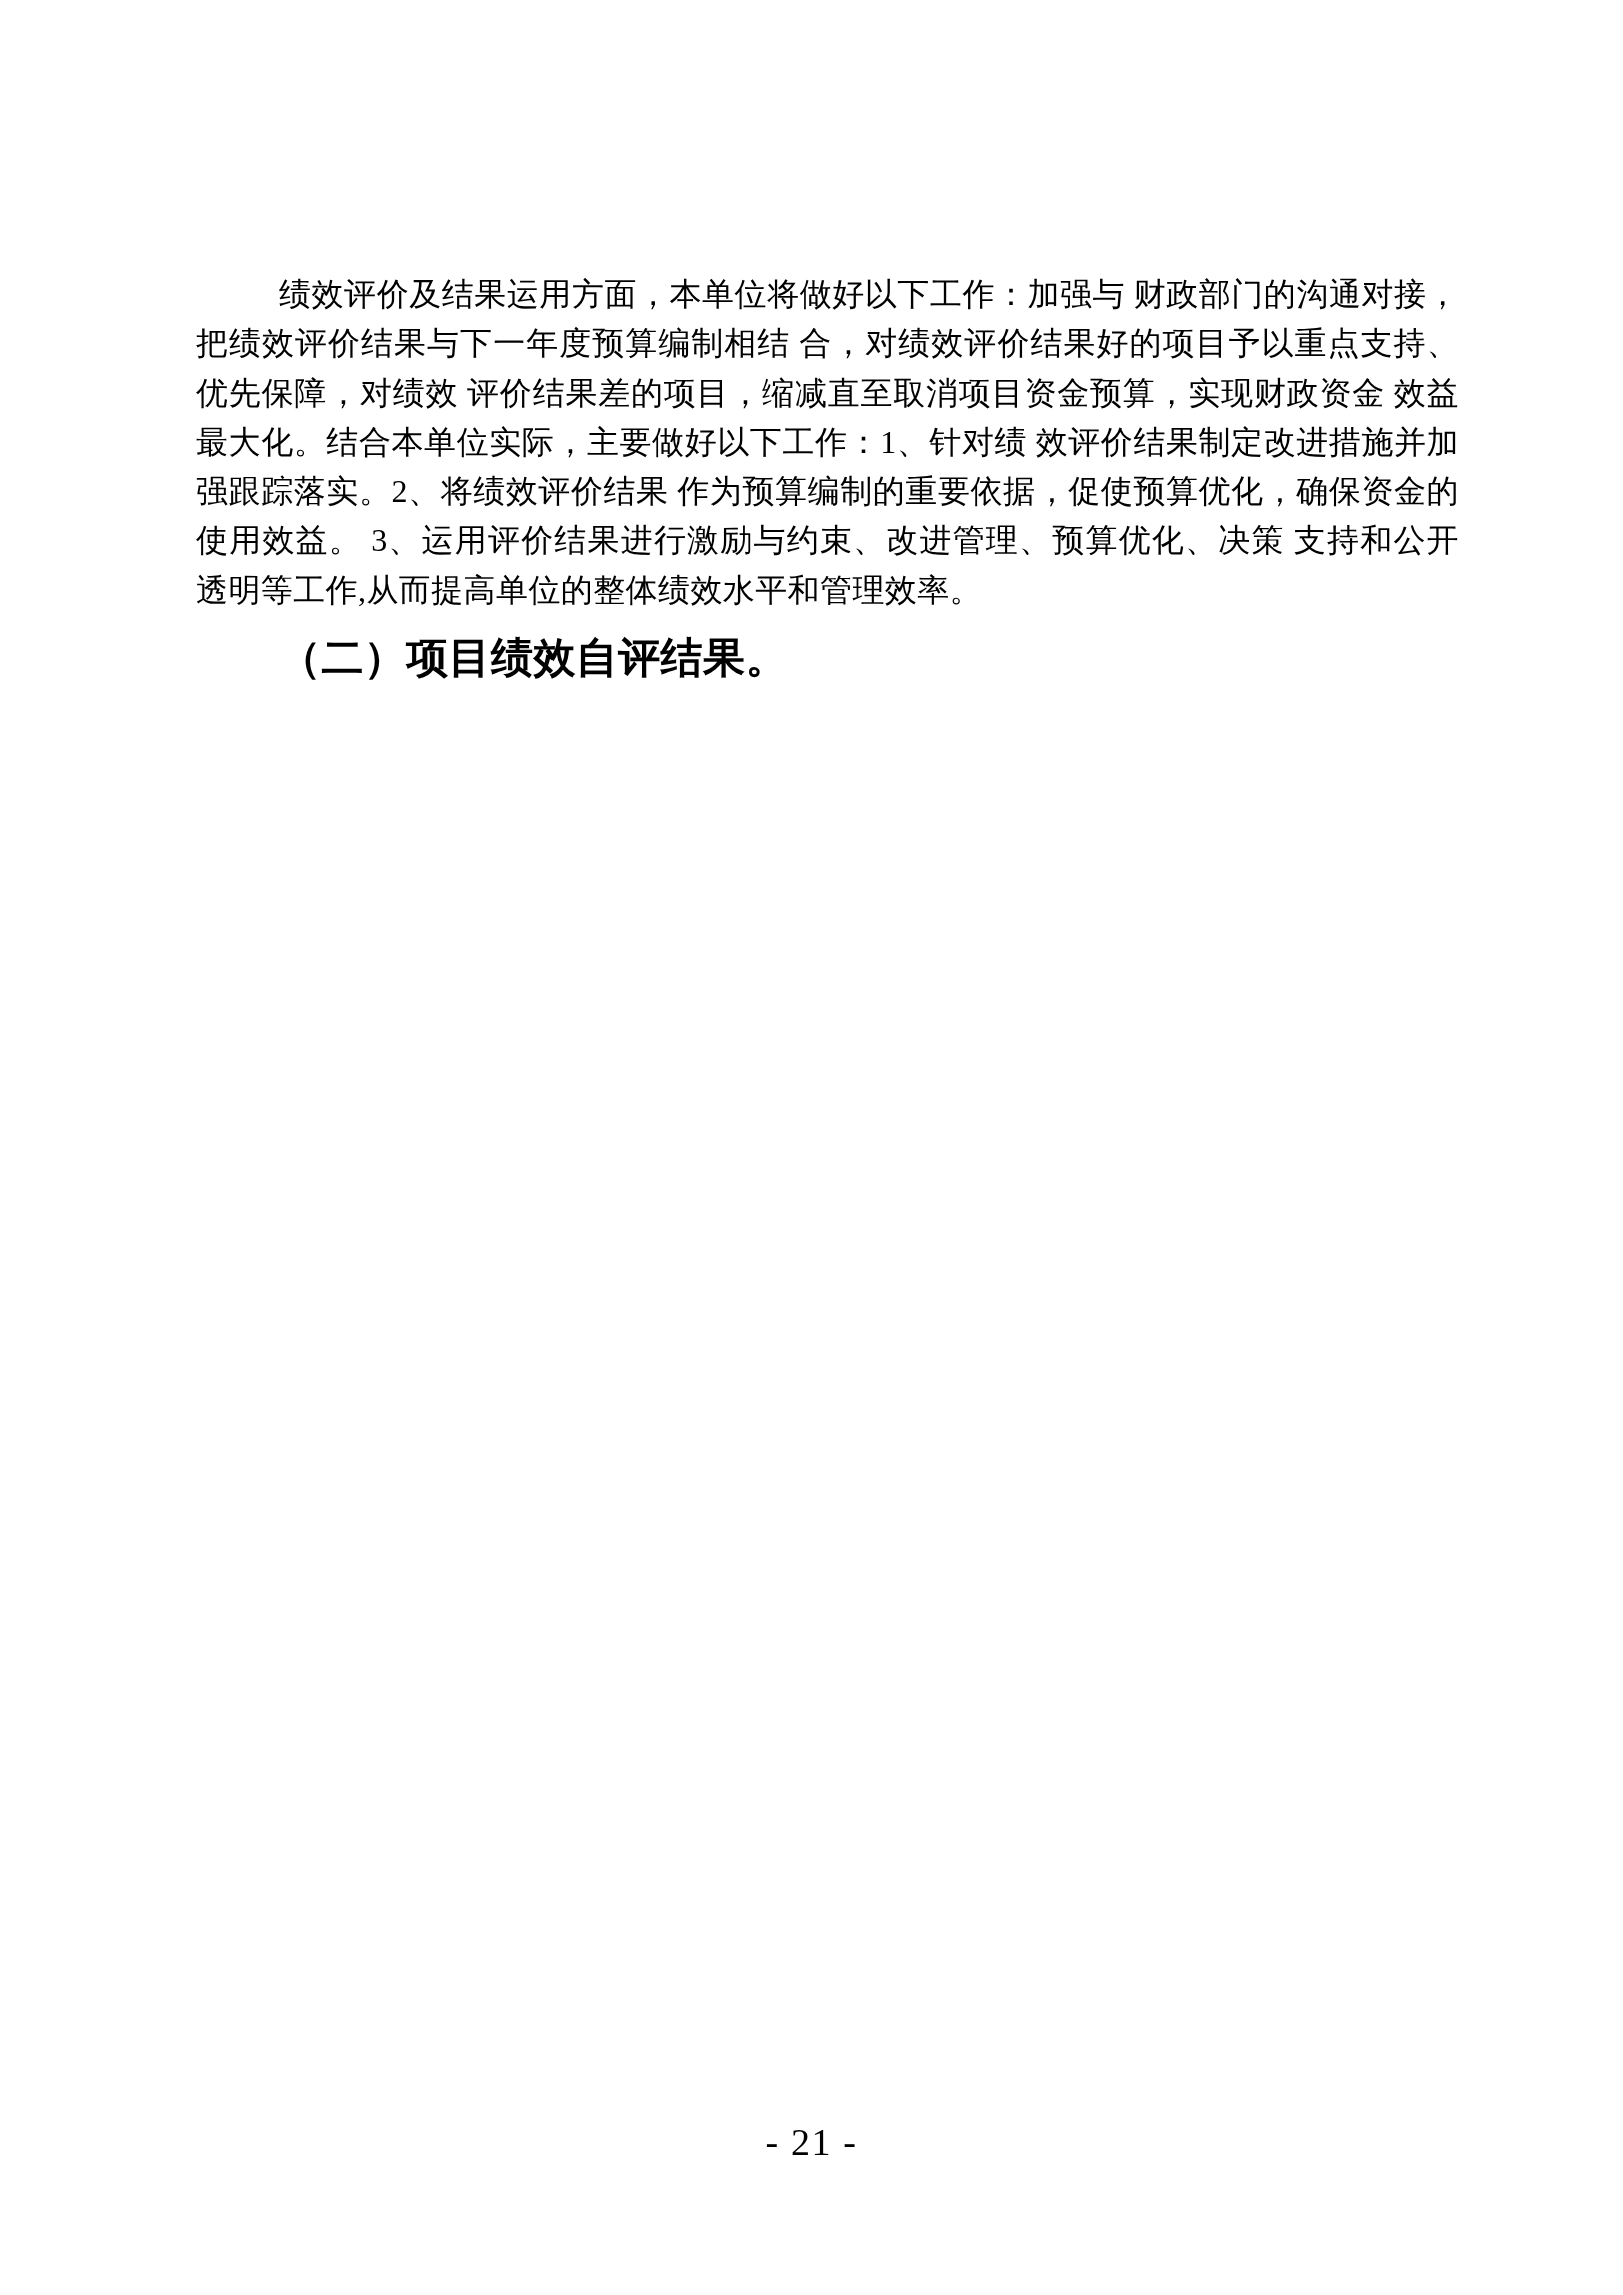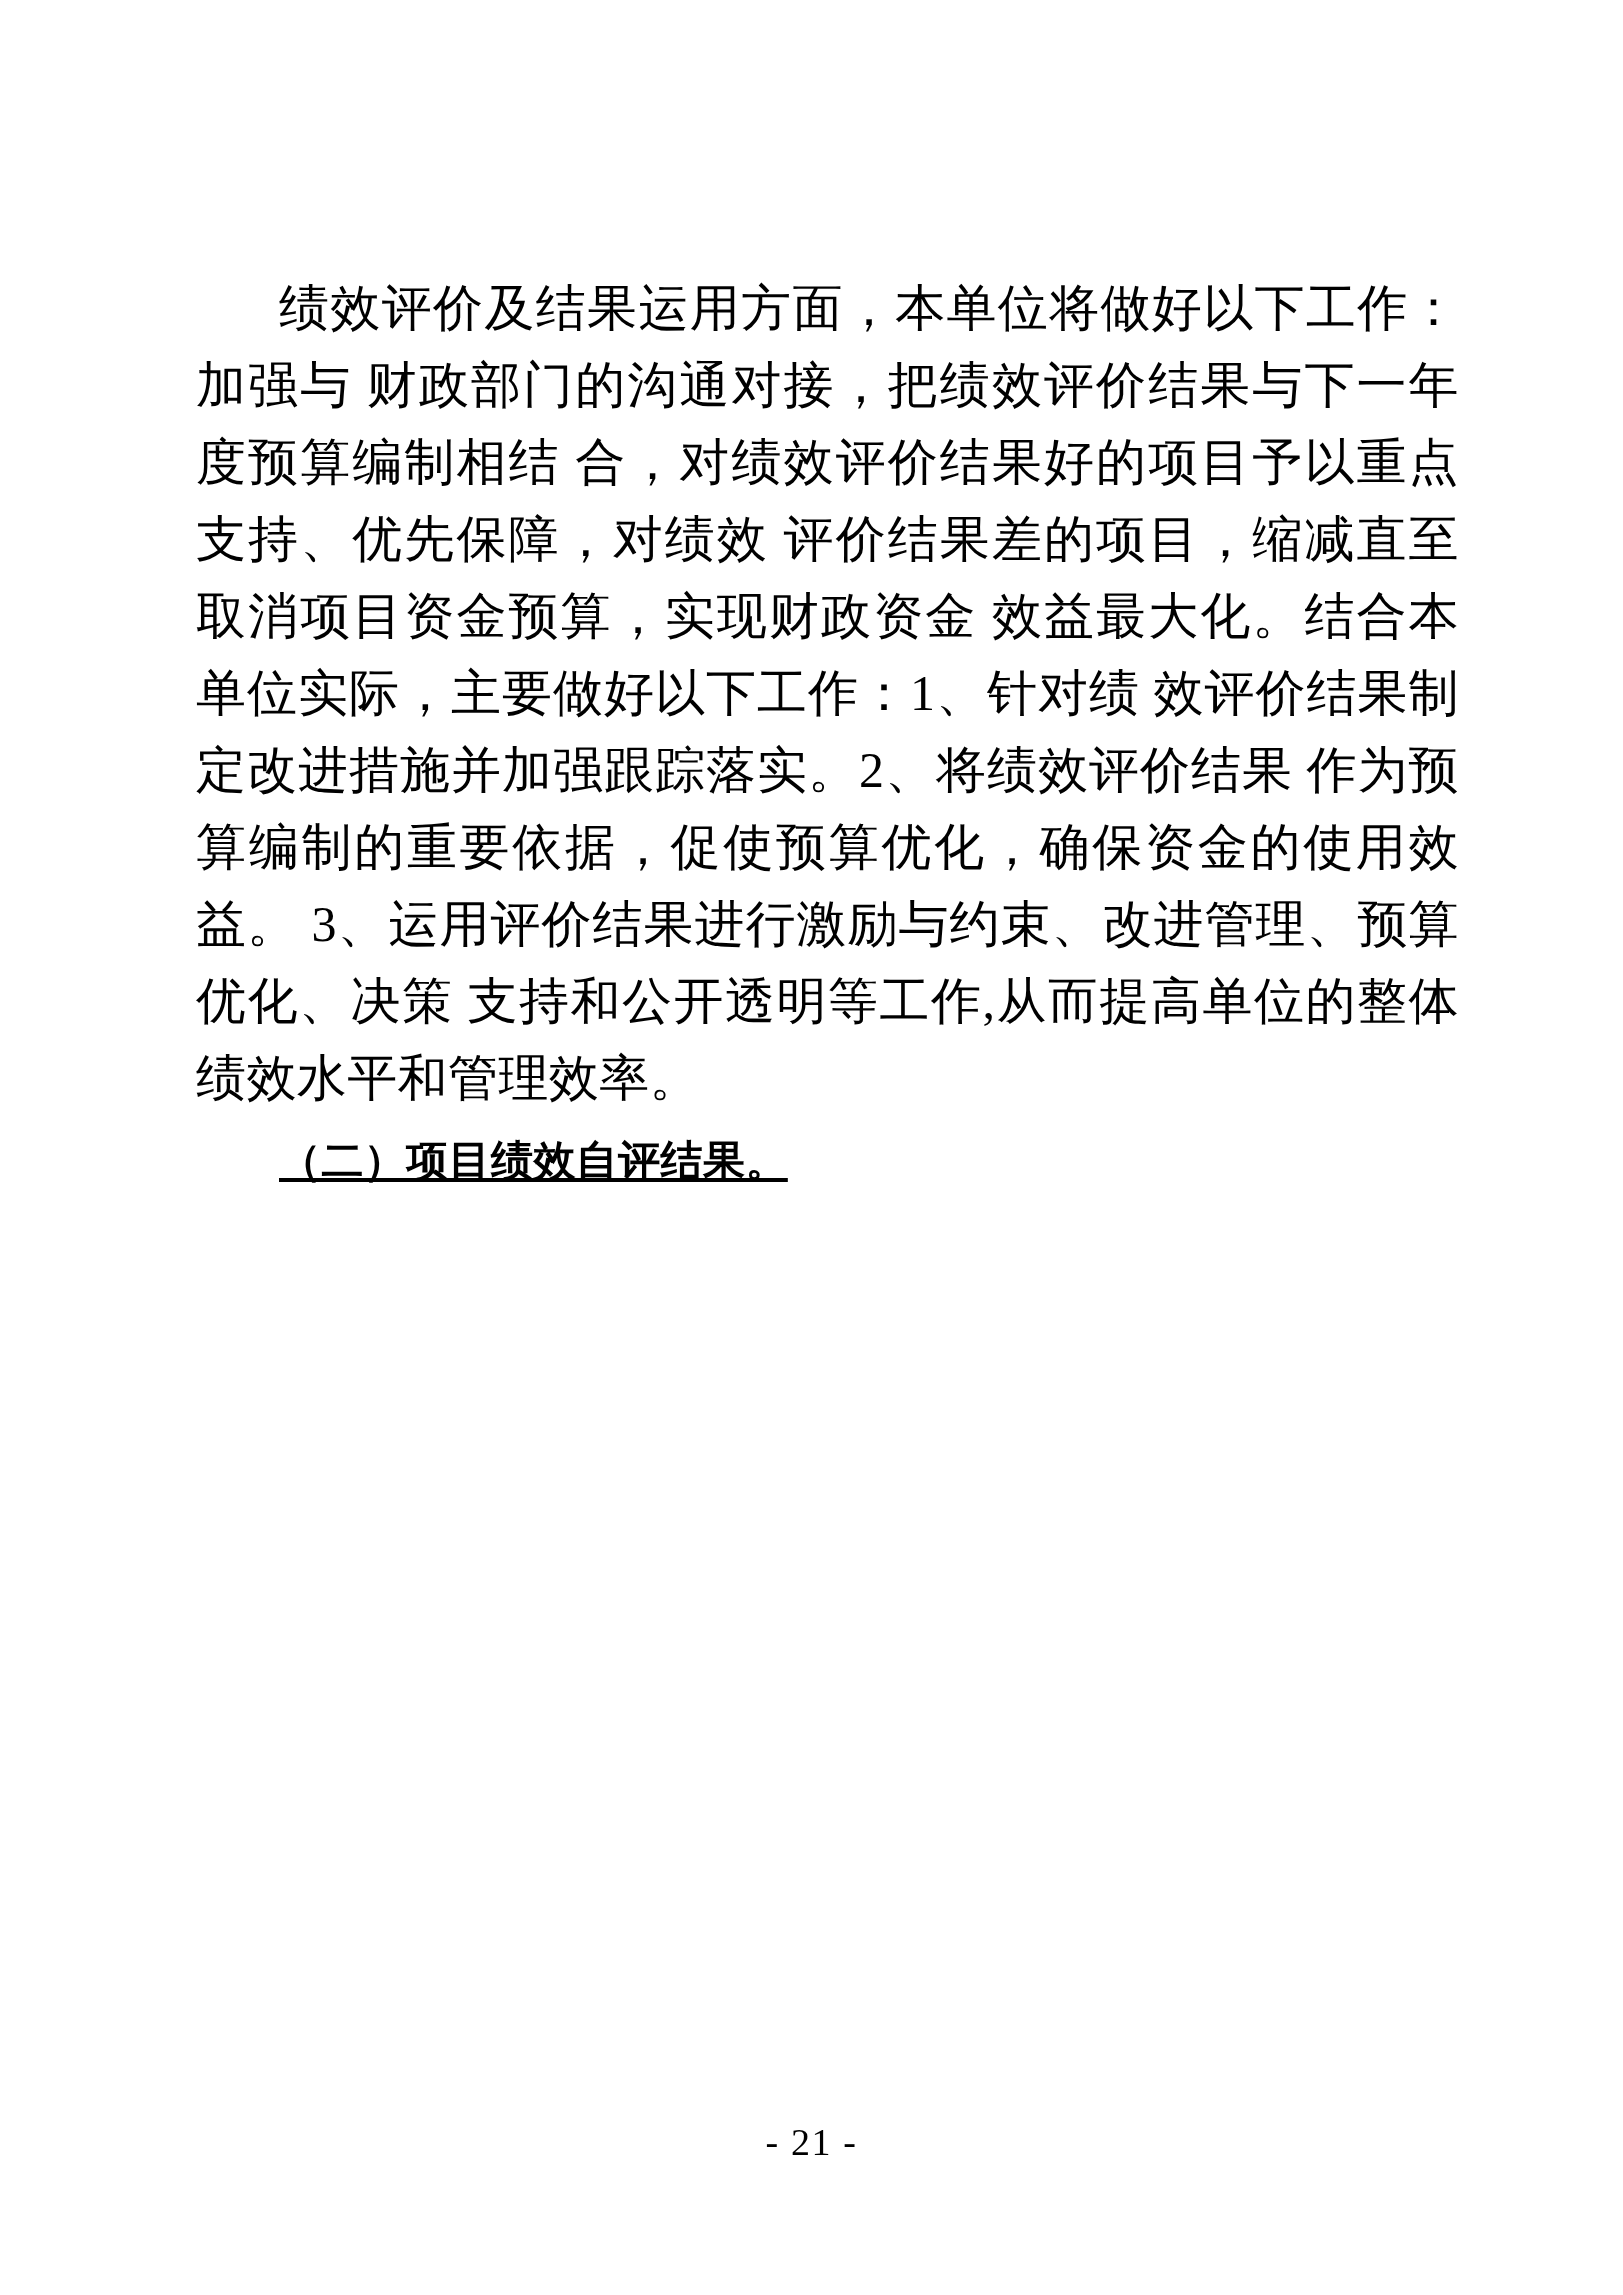--- a/index.html
+++ b/index.html
@@ -16,39 +16,38 @@
     overflow: hidden;
   }
   .page {
     box-sizing: border-box;
     width: 1623px;
     height: 2295px;
     padding: 270px 164px 0 196px;
     position: relative;
   }
   .para {
-    font-size: 50px;
+    font-size: 32px;
     line-height: 1.54;
     text-align: justify;
     text-justify: inter-ideograph;
     letter-spacing: 0.4px;
     margin: 0 0 3.3px 0;
     text-indent: 0;
   }
   .indent2 {
     text-indent: 83px;
   }
   .heading {
     font-size: 42px;
     line-height: 1.54;
     font-weight: bold;
     text-indent: 83px;
     margin: 11.5px 0 8.2px 0;
     letter-spacing: 0.4px;
-    text-decoration: underline;
   }
   .page-number {
     position: absolute;
     bottom: 131px;
     left: 0;
     width: 100%;
     text-align: center;
     font-size: 38px;
     font-family: "Liberation Serif", serif;
     letter-spacing: 1.6px;

